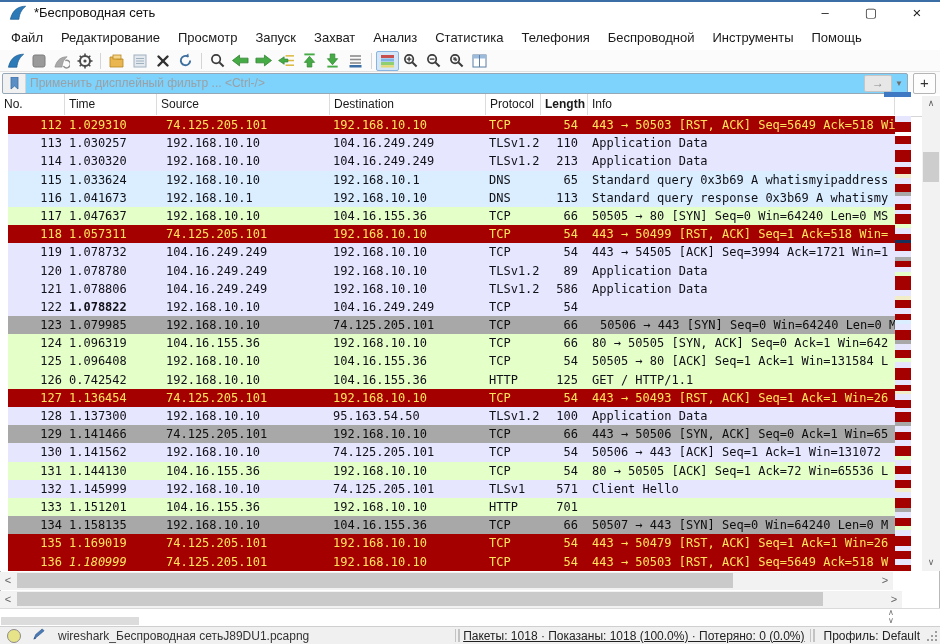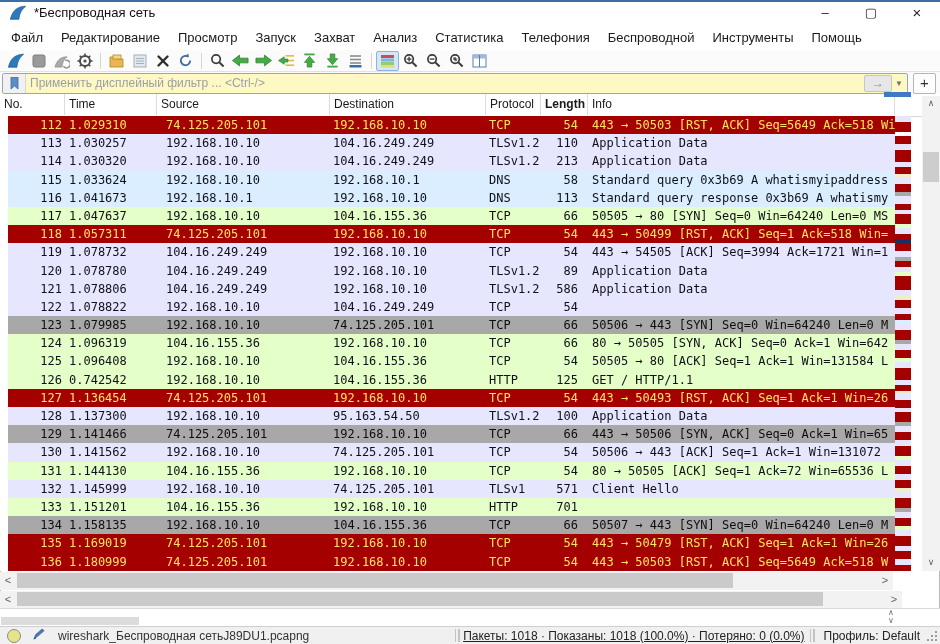--- a/index.html
+++ b/index.html
@@ -24,21 +24,21 @@
 
   
   .toolbar{left:0;top:50px;width:940px;height:22px;background:#fbfbfb;border-bottom:1px solid #e2e2e2;display:flex;align-items:center;padding-left:4px;box-sizing:border-box;}
   .tbtn{width:23px;height:20px;display:flex;align-items:center;justify-content:center;box-sizing:border-box;}
   .tbtn svg{display:block;}
   .tbtn.pressed{background:#d4e6f8;border:1px solid #8ab4e0;border-radius:2px;}
   .tsep{width:1px;height:16px;background:#d4d4d4;margin:0 4px;}
 
   
   .filterbar{left:0;top:72px;width:940px;height:22px;background:#fbfbfb;display:flex;align-items:center;padding:0 4px 0 2px;box-sizing:border-box;}
-  .filter-field{flex:1;height:19px;background:#fef9c3;border:1px solid #96a8b8;border-radius:2px;display:flex;align-items:center;overflow:hidden;}
+  .filter-field{flex:1;height:19px;background:#7dd3fc;border:1px solid #96a8b8;border-radius:2px;display:flex;align-items:center;overflow:hidden;}
   .bookmark-btn{width:22px;height:100%;background:#f1f1f1;border-right:1px solid #d5d5d5;display:flex;align-items:center;justify-content:center;}
   .filter-input{border:none;outline:none;flex:1;font-size:12px;color:#222;padding:0 4px;background:transparent;font-family:"Liberation Sans",sans-serif;}
   .filter-input::placeholder{color:#9aa0a6;}
   .apply-btn{width:26px;height:15px;background:#e7e7e7;border:1px solid #c6c6c6;border-radius:2px;display:flex;align-items:center;justify-content:center;margin-right:1px;}
   .apply-arrow{color:#8a8a8a;font-weight:bold;font-size:12px;line-height:12px;}
   .filter-caret{color:#6f6f6f;font-size:8px;padding:0 4px 0 2px;}
   .plus-btn{width:21px;height:19px;border:1px solid #b5b5b5;background:#fdfdfd;margin-left:5px;text-align:center;line-height:17px;font-size:15px;color:#333;border-radius:2px;}
 
   
   .colhdr{left:0;top:94px;width:940px;height:22px;background:#ffffff;border-bottom:1px solid #d6d6d6;font-size:12px;color:#191919;}
@@ -332,21 +332,21 @@
       <span class="cell c-len" style="color: rgb(16, 16, 24);">213</span>
       <span class="cell c-info" style="color: rgb(16, 16, 24);">Application Data</span>
     </div>
     <div class="prow">
       <div class="bg" style="background: rgb(218, 238, 255);"></div>
       <span class="cell c-no" style="color: rgb(16, 16, 24);">115</span>
       <span class="cell c-time" style="color: rgb(16, 16, 24);">1.033624</span>
       <span class="cell c-src" style="color: rgb(16, 16, 24);">192.168.10.10</span>
       <span class="cell c-dst" style="color: rgb(16, 16, 24);">192.168.10.1</span>
       <span class="cell c-proto" style="color: rgb(16, 16, 24);">DNS</span>
-      <span class="cell c-len" style="color: rgb(16, 16, 24);">58</span>
+      <span class="cell c-len" style="color: rgb(16, 16, 24);">65</span>
       <span class="cell c-info" style="color: rgb(16, 16, 24);">Standard query 0x3b69 A whatismyipaddress</span>
     </div>
     <div class="prow">
       <div class="bg" style="background: rgb(218, 238, 255);"></div>
       <span class="cell c-no" style="color: rgb(16, 16, 24);">116</span>
       <span class="cell c-time" style="color: rgb(16, 16, 24);">1.041673</span>
       <span class="cell c-src" style="color: rgb(16, 16, 24);">192.168.10.1</span>
       <span class="cell c-dst" style="color: rgb(16, 16, 24);">192.168.10.10</span>
       <span class="cell c-proto" style="color: rgb(16, 16, 24);">DNS</span>
       <span class="cell c-len" style="color: rgb(16, 16, 24);">113</span>
@@ -398,35 +398,35 @@
       <span class="cell c-time" style="color: rgb(16, 16, 24);">1.078806</span>
       <span class="cell c-src" style="color: rgb(16, 16, 24);">104.16.249.249</span>
       <span class="cell c-dst" style="color: rgb(16, 16, 24);">192.168.10.10</span>
       <span class="cell c-proto" style="color: rgb(16, 16, 24);">TLSv1.2</span>
       <span class="cell c-len" style="color: rgb(16, 16, 24);">586</span>
       <span class="cell c-info" style="color: rgb(16, 16, 24);">Application Data</span>
     </div>
     <div class="prow">
       <div class="bg" style="background: rgb(231, 230, 255);"></div>
       <span class="cell c-no" style="color: rgb(16, 16, 24);">122</span>
-      <span class="cell c-time" style="color: rgb(16, 16, 24);">1.078822</span>
+      <span class="cell c-time" style="color: rgb(16, 16, 24); font-weight: bold;">1.078822</span>
       <span class="cell c-src" style="color: rgb(16, 16, 24);">192.168.10.10</span>
       <span class="cell c-dst" style="color: rgb(16, 16, 24);">104.16.249.249</span>
       <span class="cell c-proto" style="color: rgb(16, 16, 24);">TCP</span>
       <span class="cell c-len" style="color: rgb(16, 16, 24);">54</span>
     </div>
     <div class="prow">
       <div class="bg" style="background: rgb(168, 168, 168);"></div>
       <span class="cell c-no" style="color: rgb(14, 14, 14);">123</span>
       <span class="cell c-time" style="color: rgb(14, 14, 14);">1.079985</span>
       <span class="cell c-src" style="color: rgb(14, 14, 14);">192.168.10.10</span>
       <span class="cell c-dst" style="color: rgb(14, 14, 14);">74.125.205.101</span>
       <span class="cell c-proto" style="color: rgb(14, 14, 14);">TCP</span>
       <span class="cell c-len" style="color: rgb(14, 14, 14);">66</span>
-      <span class="cell c-info" style="color: rgb(14, 14, 14);">50506 → 443 [SYN] Seq=0 Win=64240 Len=0 M</span>
+      <span class="cell c-info" style="color: rgb(14, 14, 14); margin-left: 8px;">50506 → 443 [SYN] Seq=0 Win=64240 Len=0 M</span>
     </div>
     <div class="prow">
       <div class="bg" style="background: rgb(228, 255, 199);"></div>
       <span class="cell c-no" style="color: rgb(16, 16, 24);">124</span>
       <span class="cell c-time" style="color: rgb(16, 16, 24);">1.096319</span>
       <span class="cell c-src" style="color: rgb(16, 16, 24);">104.16.155.36</span>
       <span class="cell c-dst" style="color: rgb(16, 16, 24);">192.168.10.10</span>
       <span class="cell c-proto" style="color: rgb(16, 16, 24);">TCP</span>
       <span class="cell c-len" style="color: rgb(16, 16, 24);">66</span>
       <span class="cell c-info" style="color: rgb(16, 16, 24);">80 → 50505 [SYN, ACK] Seq=0 Ack=1 Win=642</span>
@@ -536,21 +536,21 @@
       <span class="cell c-time" style="color: rgb(255, 228, 94);">1.169019</span>
       <span class="cell c-src" style="color: rgb(255, 228, 94);">74.125.205.101</span>
       <span class="cell c-dst" style="color: rgb(255, 228, 94);">192.168.10.10</span>
       <span class="cell c-proto" style="color: rgb(255, 228, 94);">TCP</span>
       <span class="cell c-len" style="color: rgb(255, 228, 94);">54</span>
       <span class="cell c-info" style="color: rgb(255, 228, 94);">443 → 50479 [RST, ACK] Seq=1 Ack=1 Win=26</span>
     </div>
     <div class="prow">
       <div class="bg" style="background: rgb(164, 0, 0);"></div>
       <span class="cell c-no" style="color: rgb(255, 228, 94);">136</span>
-      <span class="cell c-time" style="color: rgb(255, 228, 94);">1.180999</span>
+      <span class="cell c-time" style="color: rgb(255, 228, 94); font-style: italic;">1.180999</span>
       <span class="cell c-src" style="color: rgb(255, 228, 94);">74.125.205.101</span>
       <span class="cell c-dst" style="color: rgb(255, 228, 94);">192.168.10.10</span>
       <span class="cell c-proto" style="color: rgb(255, 228, 94);">TCP</span>
       <span class="cell c-len" style="color: rgb(255, 228, 94);">54</span>
       <span class="cell c-info" style="color: rgb(255, 228, 94);">443 → 50503 [RST, ACK] Seq=5649 Ack=518 W</span>
     </div>
   </div>
 
 <div class="abs minimap">
     <div style="background: rgb(231, 230, 255); height: 6px;"></div>

